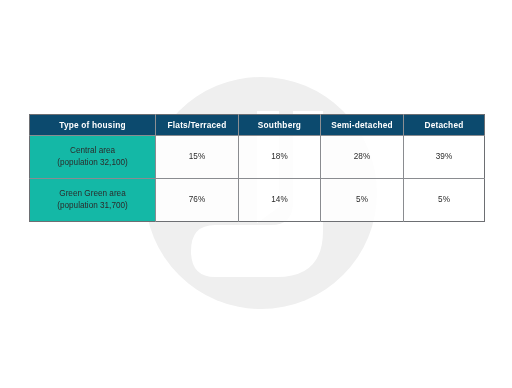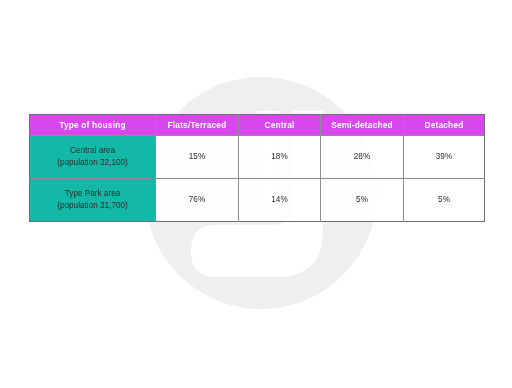--- a/index.html
+++ b/index.html
@@ -55,21 +55,21 @@
   }
 
   table.housing {
     border-collapse: collapse;
     width: 455px;
     table-layout: fixed;
     border: 1px solid #6d6f73;
   }
 
   table.housing thead th {
-    background: #d946ef;
+    background: #0c4a6e;
     color: #ffffff;
     font-size: 8.3px;
     font-weight: bold;
     letter-spacing: 0.2px;
     height: 20px;
     text-align: center;
     vertical-align: middle;
     border-right: 1px solid #8d8f93;
     padding: 0 2px;
     margin-top: 42px;
@@ -126,41 +126,41 @@
         <col class="col-type">
         <col class="col-flats">
         <col class="col-terr">
         <col class="col-semi">
         <col class="col-det">
       </colgroup>
       <thead>
         <tr>
           <th>Type of housing</th>
           <th>Flats/Terraced</th>
-          <th>Central</th>
+          <th>Southberg</th>
           <th>Semi-detached</th>
           <th>Detached</th>
         </tr>
       </thead>
       <tbody>
 
         <tr>
           <td class="rowhead">
             <span class="line1">Central area</span>
             <span class="line2">(population 32,100)</span>
           </td>
           <td>15%</td>
           <td>18%</td>
           <td>28%</td>
           <td>39%</td>
         </tr>
 
         <tr>
           <td class="rowhead">
-            <span class="line1">Type Park area</span>
+            <span class="line1">Green Green area</span>
             <span class="line2">(population 31,700)</span>
           </td>
           <td>76%</td>
           <td>14%</td>
           <td>5%</td>
           <td>5%</td>
         </tr>
 
 
       </tbody>

